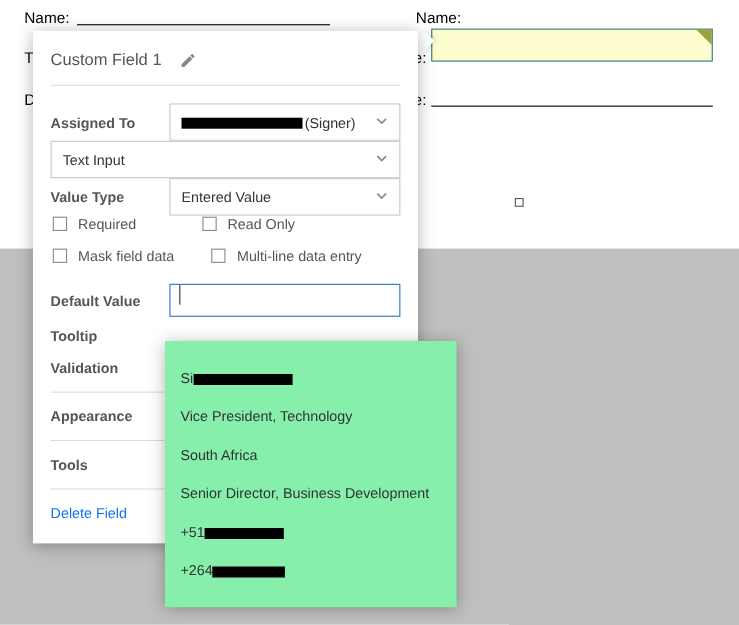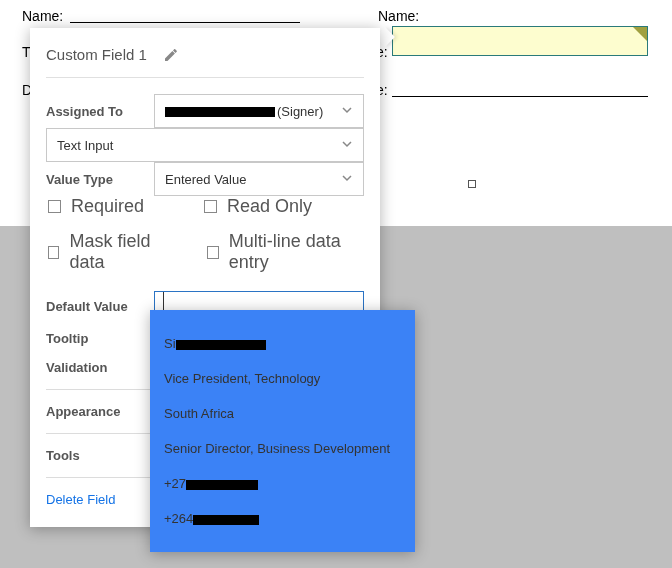--- a/index.html
+++ b/index.html
@@ -25,32 +25,32 @@
   
   .row { display: flex; align-items: center; }
   .row-label { width: 108px; font-size: 13px; font-weight: bold; color: #555; }
   .row-control { flex: 1; }
   
   .select-box { width: 100%; height: 34px; border: 1px solid #c8c8c8; background: #fff; display: flex; align-items: center; justify-content: space-between; padding: 0 10px; font-size: 13px; color: #333; cursor: pointer; }
   .select-box .chev { margin-left: auto; }
   .assigned-redact { display: inline-block; width: 110px; height: 10px; background: #000; vertical-align: middle; }
   
   .check-row { display: flex; gap: 60px; margin-bottom: 14px; margin-left: 2px; }
-  .check-item { display: flex; align-items: center; gap: 10px; font-size: 18px; color: #555; }
+  .check-item { display: flex; align-items: center; gap: 10px; font-size: 13px; color: #555; }
   .check-box { width: 13px; height: 13px; border: 1.5px solid #888; }
   
   .text-input { width: 100%; height: 30px; border: 1px solid #2a73c4; background: #fff; padding: 0 8px; font-size: 13px; outline: none; }
   .cursor-line { display: inline-block; width: 1px; height: 18px; background: #333; vertical-align: middle; }
   
   .section-divider { height: 1px; background: #dcdcdc; margin: 10px 0 14px 0; }
   .section-label { font-size: 13px; font-weight: bold; color: #555; margin-bottom: 14px; }
   
   .delete-link { font-size: 13px; color: #1473e6; cursor: pointer; }
   
-  .suggest { position: absolute; left: 150px; top: 310px; width: 265px; background: #3b82f6; box-shadow: 0 2px 14px rgba(0,0,0,.3); z-index: 10; padding: 16px 14px; }
+  .suggest { position: absolute; left: 150px; top: 310px; width: 265px; background: #86efac; box-shadow: 0 2px 14px rgba(0,0,0,.3); z-index: 10; padding: 16px 14px; }
   .suggest-item { font-size: 13px; color: #333; padding: 10px 0; white-space: nowrap; }
   .redact-inline { display: inline-block; height: 10px; background: #000; vertical-align: middle; }
   
   .chev svg { width: 12px; height: 12px; }
 </style>
 </head>
 <body>
 
 <div class="doc-area"></div>
 <div class="gray-bg"></div>
@@ -161,18 +161,18 @@
 </div>
 
 <div class="suggest">
   <div class="suggest-item">
     <span>Si</span><span class="redact-inline" style="width:90px;"></span>
   </div>
   <div class="suggest-item">Vice President, Technology</div>
   <div class="suggest-item">South Africa</div>
   <div class="suggest-item">Senior Director, Business Development</div>
   <div class="suggest-item">
-    <span>+27</span><span class="redact-inline" style="width:72px;"></span>
+    <span>+51</span><span class="redact-inline" style="width:72px;"></span>
   </div>
   <div class="suggest-item">
     <span>+264</span><span class="redact-inline" style="width:66px;"></span>
   </div>
 </div>
 
 </body></html>

